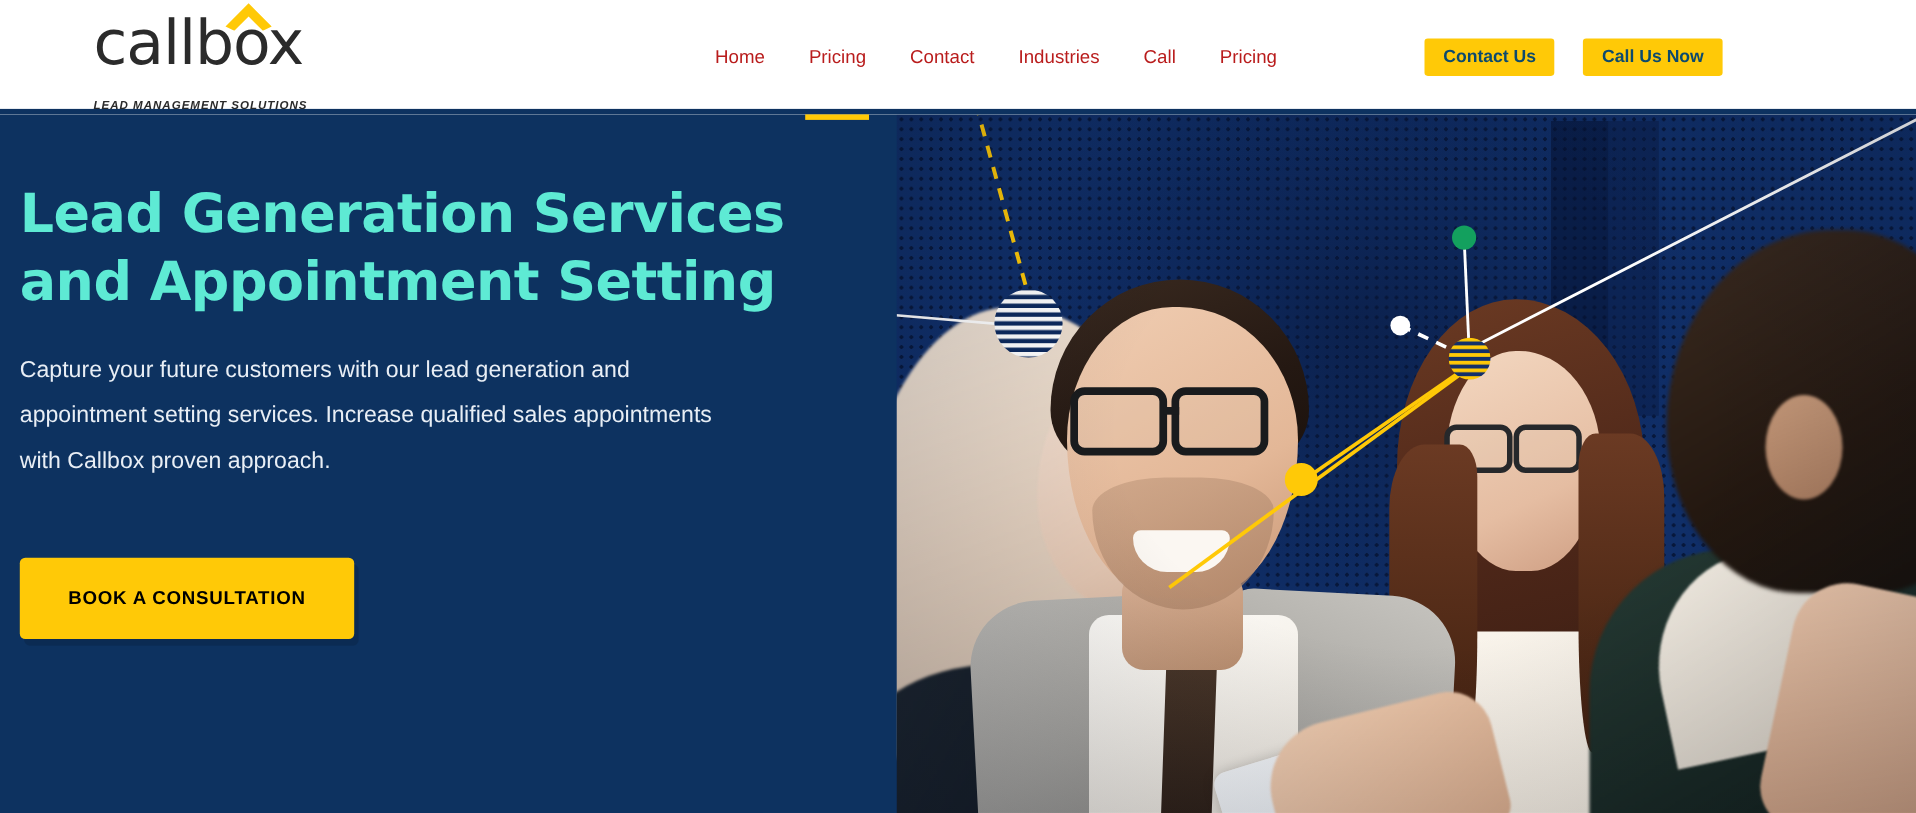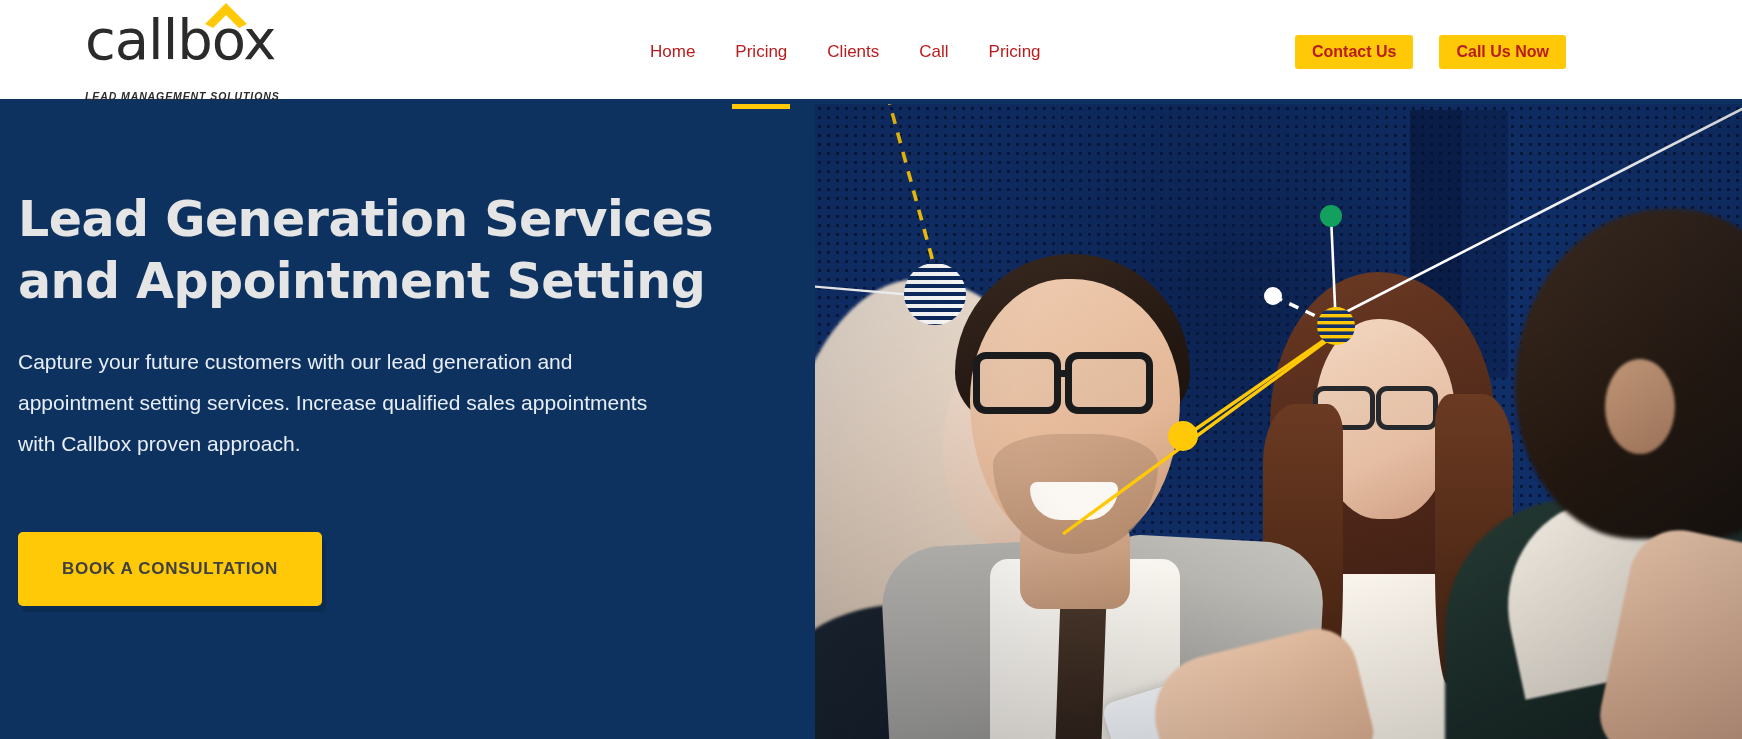--- a/index.html
+++ b/index.html
@@ -93,21 +93,21 @@
     position: absolute;
     left: 1295px;
     top: 0;
     height: 104px;
     display: flex;
     align-items: center;
     gap: 26px;
   }
   .btn-pill {
     background: #ffc907;
-    color: #b91c1c;
+    color: #0c4a6e;
     font-size: 16px;
     font-weight: 700;
     padding: 8px 17px;
     border: none;
     border-radius: 3px;
     cursor: pointer;
     white-space: nowrap;
     font-family: "Liberation Sans", sans-serif;
   }
 
@@ -124,41 +124,40 @@
     position: absolute;
     left: 0; top: 0;
     width: 815px;
     height: 635px;
     background: #0d3260;
     padding: 60px 0 0 18px;
     z-index: 5;
   }
   .hero-title {
     font-family: "DejaVu Sans", sans-serif;
-    color: #e5e5e5;
+    color: #5eead4;
     font-size: 49px;
     font-weight: 700;
     line-height: 62px;
     letter-spacing: -0.5px;
     max-width: 720px;
-    margin-top: 25px;
   }
   .hero-sub {
     margin-top: 28px;
     color: #e8eef5;
     font-size: 21px;
     line-height: 41px;
     font-weight: 400;
     max-width: 670px;
   }
   .hero-cta {
     margin-top: 68px;
     display: inline-block;
     background: #ffc907;
-    color: #404040;
+    color: #000000;
     font-size: 17px;
     font-weight: 700;
     letter-spacing: 0.7px;
     padding: 27px 44px;
     border: none;
     border-radius: 5px;
     cursor: pointer;
     box-shadow: 4px 6px 0 rgba(0,0,0,0.13);
     font-family: "Liberation Sans", sans-serif;
   }
@@ -398,21 +397,22 @@
       <div class="logo-wordmark">callbox</div>
       <svg class="logo-chevron" viewBox="0 0 44 26">
         <polygon points="22,1 43,22 35,26 22,13 9,26 1,22" fill="#ffc907"></polygon>
       </svg>
       <div class="logo-tagline">LEAD MANAGEMENT SOLUTIONS</div>
     </div>
 
     <nav class="nav">
       <div class="nav-item">Home</div>
       <div class="nav-item active">Pricing</div>
-      <div class="nav-item">Clients</div>
+      <div class="nav-item">Contact</div>
+      <div class="nav-item">Industries</div>
       <div class="nav-item">Call</div>
       <div class="nav-item">Pricing</div>
     </nav>
 
     <div class="header-ctas">
       <button class="btn-pill">Contact Us</button>
       <button class="btn-pill">Call Us Now</button>
     </div>
   </header>
 

